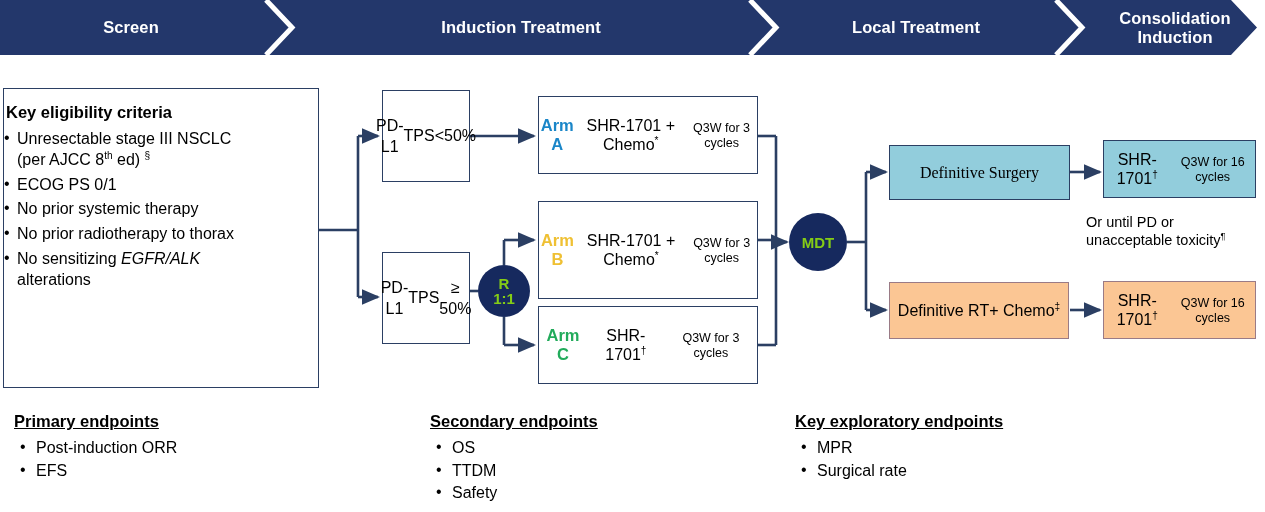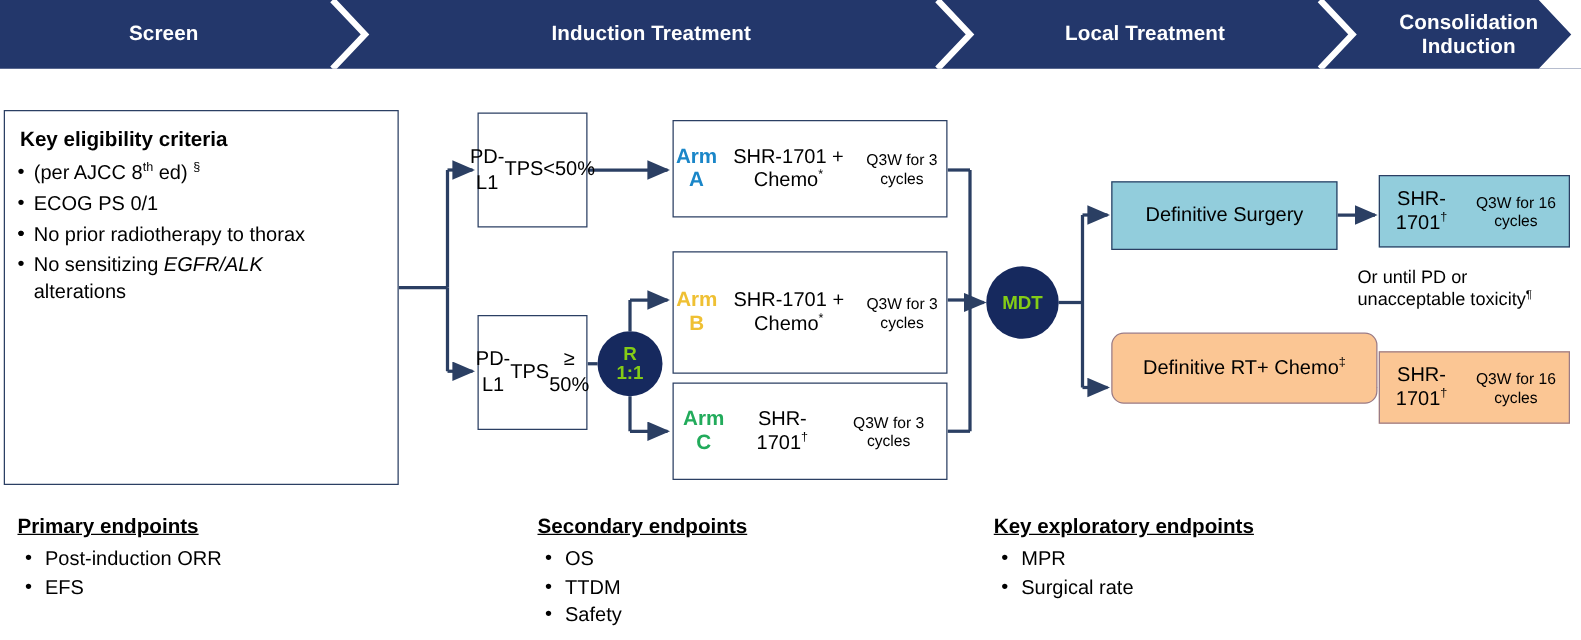--- a/index.html
+++ b/index.html
@@ -44,21 +44,21 @@
   .arm-title{font-weight:bold;font-size:16.5px;line-height:1.15;}
   .arm-main{font-size:16px;line-height:1.18;margin-top:1px;}
   .arm-sub{font-size:12.5px;line-height:1.15;margin-top:1px;}
 
   .pdl1{font-size:16px;line-height:1.32;}
 
   
   #eligibility{
     position:absolute;left:3px;top:88px;width:316px;height:300px;
     box-sizing:border-box;border:1.6px solid #2b3f63;background:#fff;
-    padding:14px 10px 6px 10px;
+    padding:14px 10px 6px 0;
   }
   #elig-title{font-weight:bold;font-size:16.5px;margin:0 0 7px 2px;}
   .elig-item{
     font-size:16px;line-height:1.30;margin-bottom:4px;
     padding-left:13px;position:relative;
   }
   .elig-item .bul{position:absolute;left:0;top:-1px;}
   .elig-item .ind{display:block;}
   .ital{font-style:italic;}
   sup{font-size:.63em;vertical-align:super;line-height:0;}
@@ -178,30 +178,32 @@
       <path d="M1070,172 L1100,172" marker-end="url(#ah)"></path>
       <path d="M1070,310 L1100,310" marker-end="url(#ah)"></path>
     </g>
   </svg>
 
   <div id="eligibility">
     <div id="elig-title">Key eligibility criteria</div>
 
     <div class="elig-item">
       <span class="bul">•</span>
+      <span>Unresectable stage III NSCLC</span>
       <span class="ind">(per AJCC 8<sup>th</sup> ed) <sup>§</sup></span>
     </div>
 
     <div class="elig-item">
       <span class="bul">•</span>
       <span>ECOG PS 0/1</span>
     </div>
 
     <div class="elig-item">
       <span class="bul">•</span>
+      <span>No prior systemic therapy</span>
     </div>
 
     <div class="elig-item">
       <span class="bul">•</span>
       <span>No prior radiotherapy to thorax</span>
     </div>
 
     <div class="elig-item">
       <span class="bul">•</span>
       <span>No sensitizing <span class="ital">EGFR/ALK</span></span>
@@ -241,25 +243,25 @@
   <div class="box" style="left:538px;top:306px;width:220px;height:78px;">
     <div class="arm-title" style="color:#22ab5b;">Arm C</div>
     <div class="arm-main">SHR-1701<sup>†</sup></div>
     <div class="arm-sub">Q3W for 3 cycles</div>
   </div>
 
   <div class="circle" id="mdt-circle">
     <div>MDT</div>
   </div>
 
-  <div class="box blue-box" style="left:889px;top:145px;width:181px;height:55px;">
+  <div class="box blue-box" style="left:889px;top:145px;width:181px;height:55px;font-family:Liberation Serif, serif;">
     <div class="boxline1">Definitive Surgery</div>
   </div>
 
-  <div class="box orange-box" style="left:889px;top:266px;width:213px;height:57px;border-radius:10px;">
+  <div class="box orange-box" style="left:889px;top:282px;width:180px;height:57px;">
     <div class="boxline1">Definitive RT</div>
     <div class="boxline1">+ Chemo<sup>‡</sup></div>
   </div>
 
   <div class="box blue-box" style="left:1103px;top:140px;width:153px;height:58px;">
     <div class="boxline1">SHR-1701<sup>†</sup></div>
     <div class="boxline2">Q3W for 16 cycles</div>
   </div>
 
   <div class="box orange-box" style="left:1103px;top:281px;width:153px;height:58px;">

